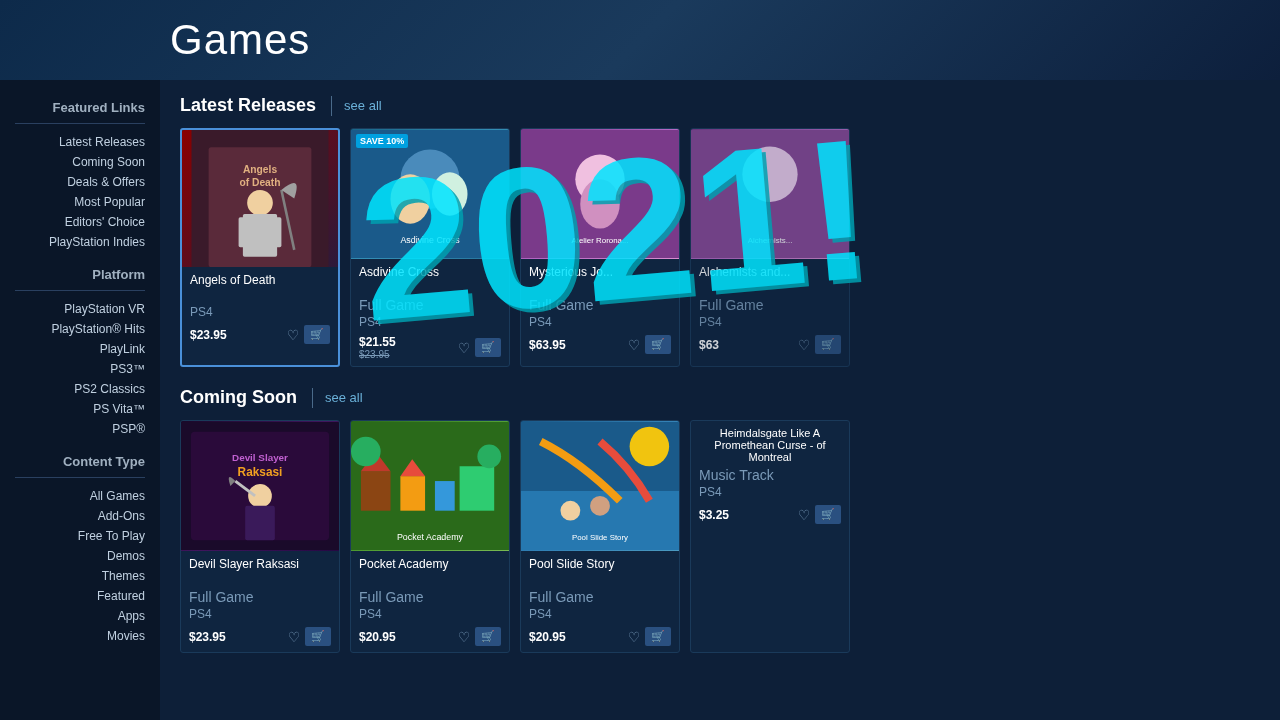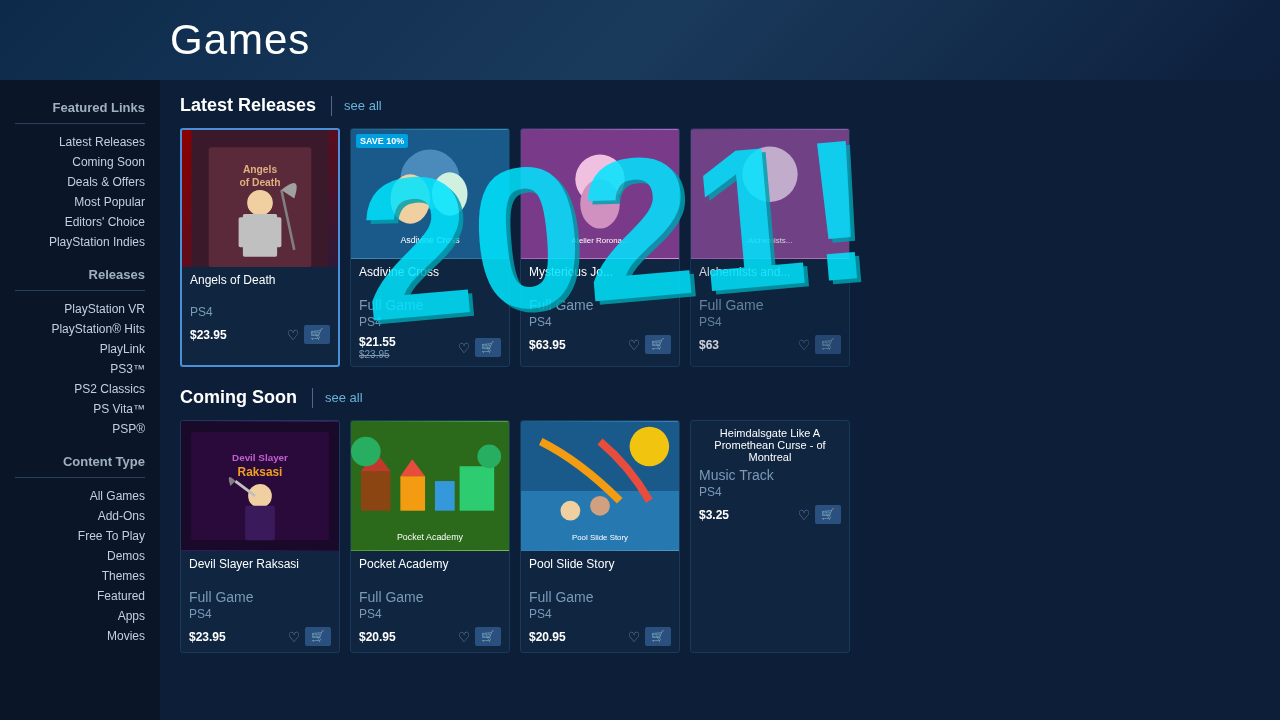--- a/index.html
+++ b/index.html
@@ -255,21 +255,21 @@
       <hr class="sidebar-divider">
       <a class="sidebar-link">Latest Releases</a>
       <a class="sidebar-link">Coming Soon</a>
       <a class="sidebar-link">Deals &amp; Offers</a>
       <a class="sidebar-link">Most Popular</a>
       <a class="sidebar-link">Editors' Choice</a>
       <a class="sidebar-link">PlayStation Indies</a>
     </div>
 
     <div class="sidebar-section">
-      <div class="sidebar-section-title">Releases</div>
+      <div class="sidebar-section-title">Platform</div>
       <hr class="sidebar-divider">
       <a class="sidebar-link">PlayStation VR</a>
       <a class="sidebar-link">PlayStation® Hits</a>
       <a class="sidebar-link">PlayLink</a>
       <a class="sidebar-link">PS3™</a>
       <a class="sidebar-link">PS2 Classics</a>
       <a class="sidebar-link">PS Vita™</a>
       <a class="sidebar-link">PSP®</a>
     </div>
 

